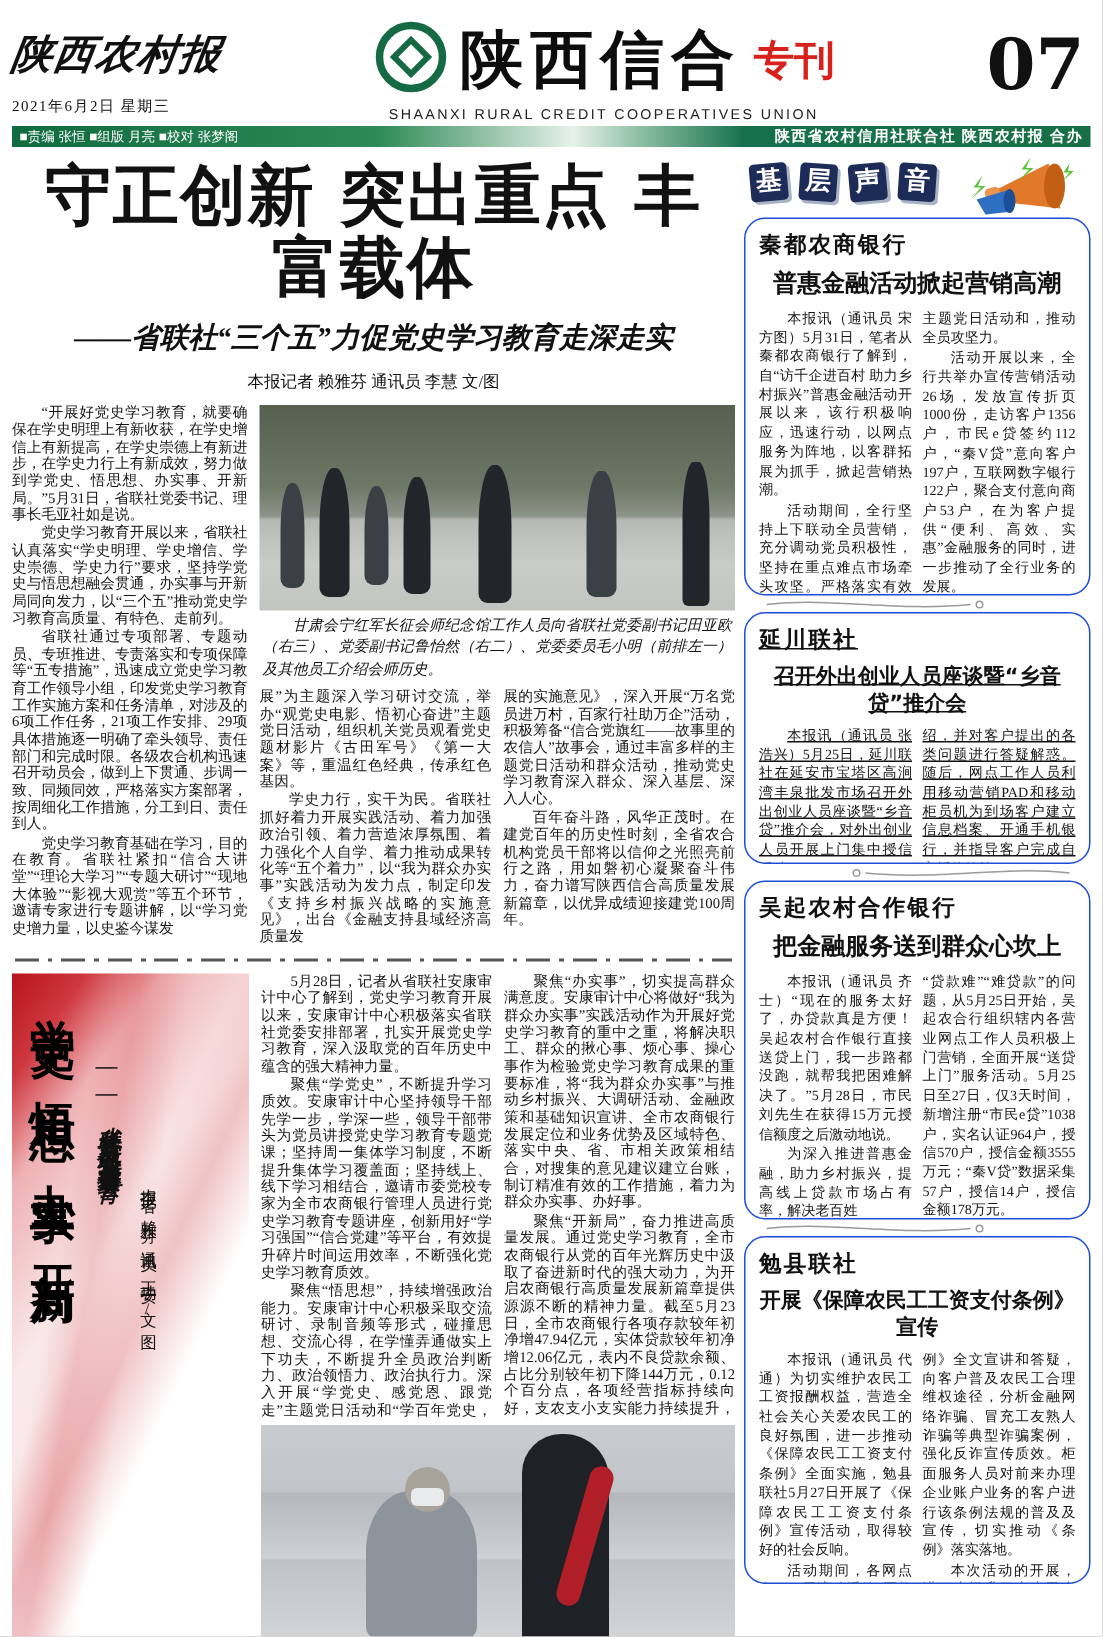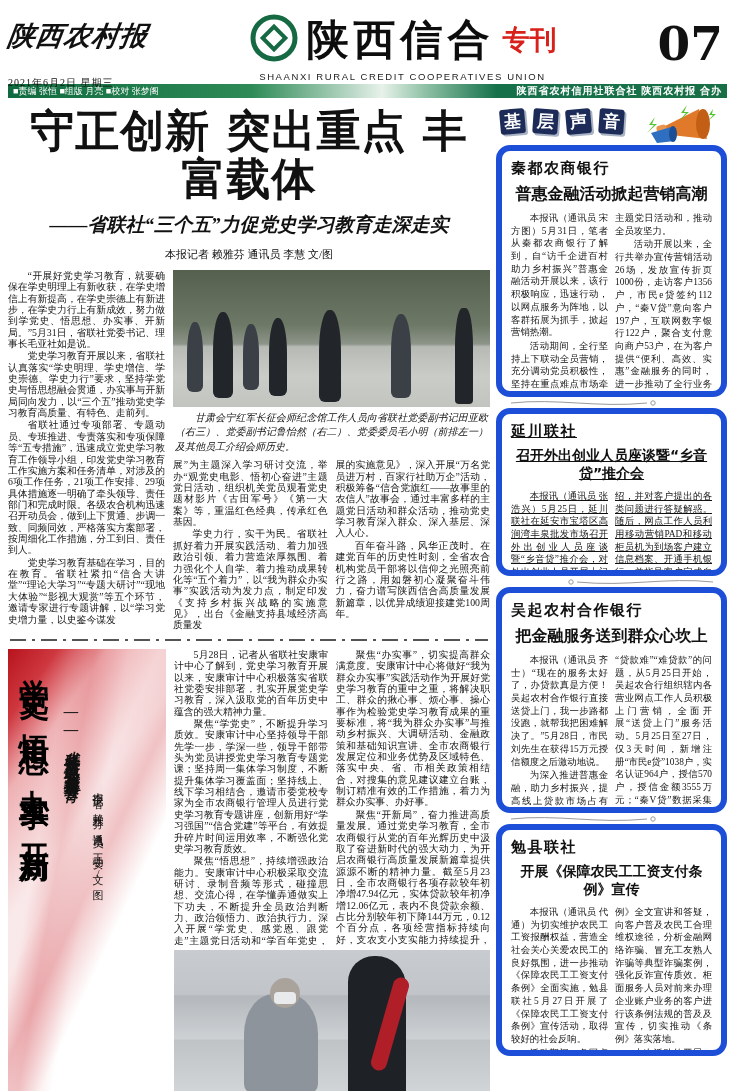--- a/index.html
+++ b/index.html
@@ -5,21 +5,21 @@
   * { margin:0; padding:0; box-sizing:border-box; }
   body { background:#9a9a9a; font-family:"Liberation Serif", serif; }
   .page { width:735px; height:1091px; background:#fff; margin:0 auto; padding:6px 8px 0;
           position:relative; overflow:hidden; color:#111; }
 
   
   .header { display:flex; justify-content:space-between; align-items:flex-start; height:78px; }
   .mast-left { width:140px; padding-top:12px; }
   .mast-title { font-size:27px; font-weight:bold; font-style:italic; letter-spacing:1px;
                 transform:skewX(-8deg); font-family:"DejaVu Serif", serif; }
-  .mast-date { font-size:10px; margin-top:22px; letter-spacing:1px; }
+  .mast-date { font-size:10px; margin-top:10px; letter-spacing:1px; }
   .mast-center { text-align:center; padding-top:6px; }
   .brand-row { display:flex; align-items:center; justify-content:center; gap:8px; }
   .brand { font-size:42px; font-weight:900; font-family:"DejaVu Sans", sans-serif; letter-spacing:5px; color:#0d0d0d; }
   .brand-tag { font-size:27px; font-weight:900; color:#d7211a; font-family:"DejaVu Sans", sans-serif; }
   .brand-en { font-size:9.5px; letter-spacing:1.6px; color:#222; margin-top:3px;
               font-family:"Liberation Sans", sans-serif; }
   .pagenum { font-size:47px; font-weight:bold; width:70px; text-align:right; padding:10px 4px 0 0;
              font-family:"DejaVu Serif", serif; }
   .staff-strip { height:14px; display:flex; justify-content:space-between; align-items:center;
     background:linear-gradient(90deg,#0f6b3f 0%,#2e8b57 34%,#bcd9c8 48%,#e7f2ea 52%,#8fc1a6 58%,#15714a 68%,#186f46 100%);
@@ -86,21 +86,21 @@
                   border-radius:4px; }
 
   
   .badge-row { position:relative; height:36px; margin-bottom:2px; }
   .tiles { position:absolute; left:4px; top:2px; }
   .tile { display:inline-block; width:25px; height:25px; background:#1c2b57; color:#fff; font-weight:900;
           font-size:17px; line-height:25px; text-align:center; margin-right:4px; border-radius:3px;
           box-shadow:2px 2px 0 #a9b3c4; font-family:"DejaVu Sans", sans-serif; transform:rotate(-5deg); }
   .tile:nth-child(2n){ transform:rotate(4deg); }
   .megaphone { position:absolute; right:2px; top:-4px; }
-  .box { border:6px solid #1d4ed8; border-radius:14px; padding:8px 9px; overflow:hidden; background:#fff; }
+  .box { border:1px solid #1d4ed8; border-radius:14px; padding:8px 9px; overflow:hidden; background:#fff; }
   .box-org { font-size:15px; font-weight:bold; letter-spacing:1.5px; }
   .box-headline { text-align:center; font-size:16px; font-weight:900; font-family:"DejaVu Sans", sans-serif;
                   margin:6px 0 7px; }
   .box-headline.long { font-size:14px; letter-spacing:0; }
   .box-cols { display:flex; gap:7px; }
   .box-col { width:102px; }
   .box p.body { font-size:9.4px; line-height:1.35; margin-bottom:1px; }
   .connector { height:11px; display:flex; align-items:center; justify-content:center; }
 
   .b1 { height:252px; } .b2 { height:168px;text-decoration:underline; } .b3 { height:226px; } .b4 { height:232px; }

